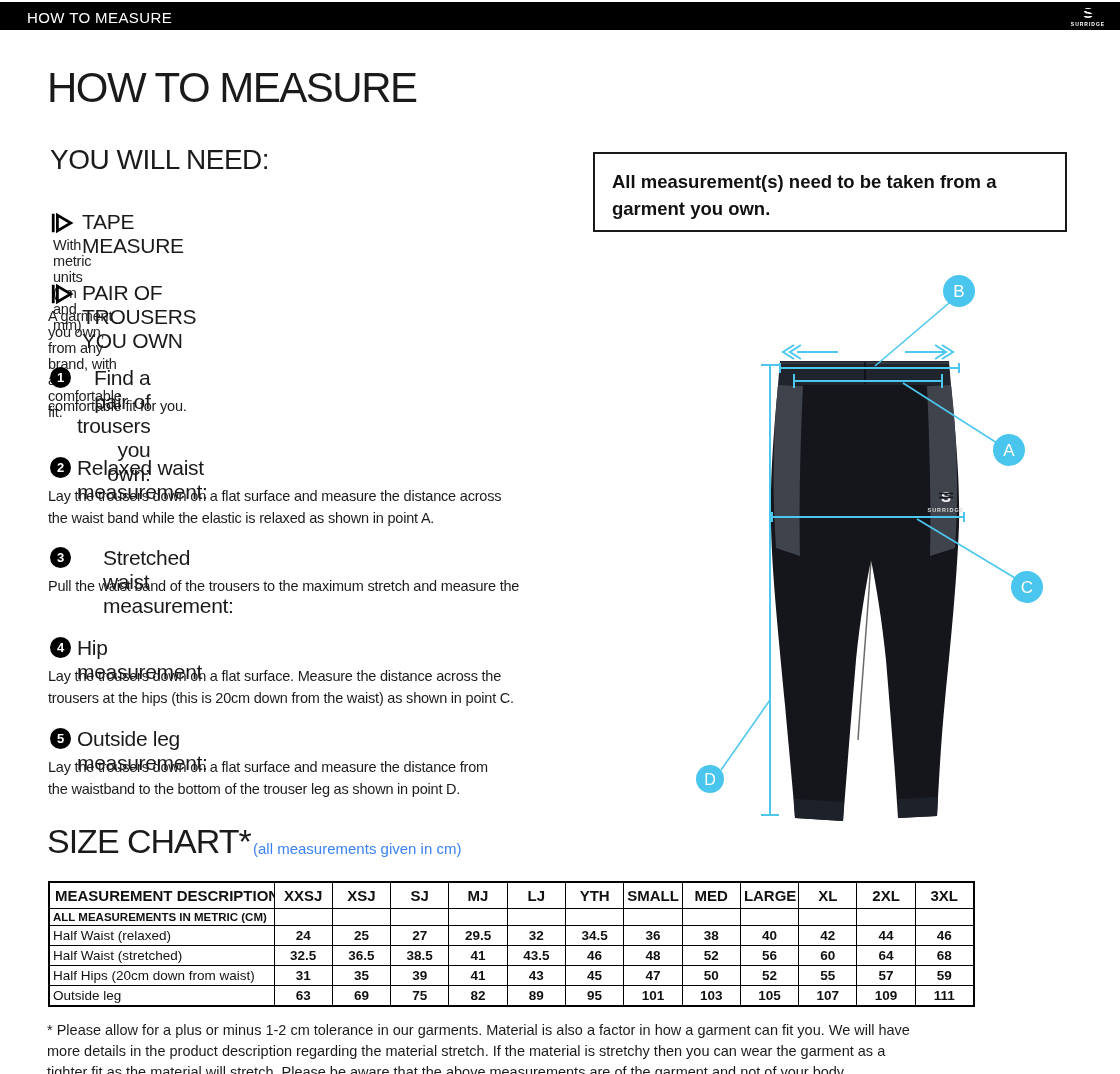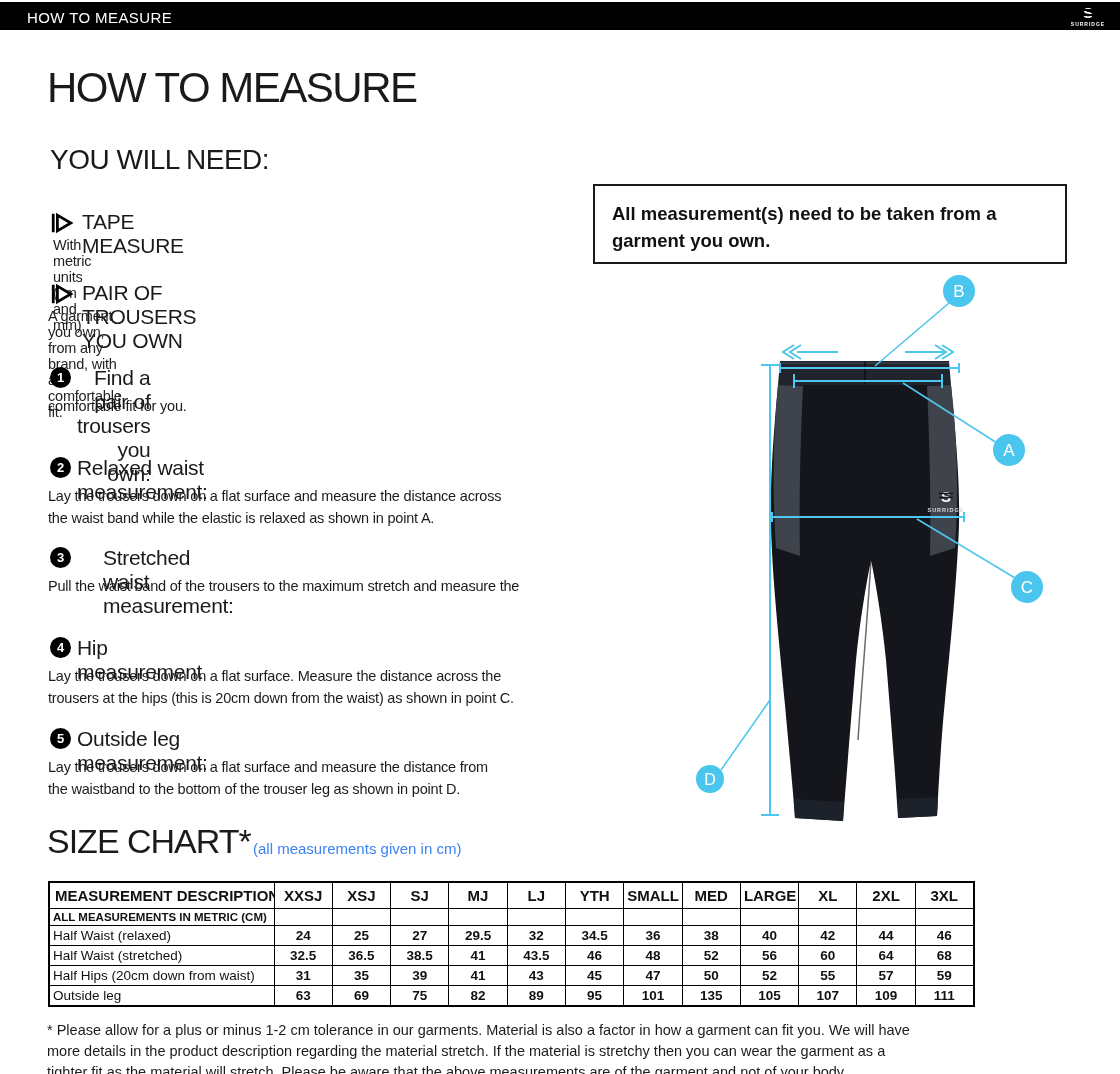--- a/index.html
+++ b/index.html
@@ -29,21 +29,21 @@
   .need-label{font-size:21px;letter-spacing:-.3px;color:#1a1a1a;}
   .need-sub{font-size:14.5px;letter-spacing:-.2px;color:#222;}
 
   
   .step-circle{width:21px;height:21px;background:#000;border-radius:50%;color:#fff;
     font-size:13px;font-weight:700;text-align:center;line-height:21px;}
   .step-heading{font-size:21px;letter-spacing:-.3px;color:#1a1a1a;}
   .step-body{font-size:14.5px;letter-spacing:-.2px;line-height:21.5px;color:#1b1b1b;white-space:nowrap;}
 
   
-  .note-box{left:593px;top:152px;width:470px;height:76px;border:2.5px solid #1a1a1a;background:#fff;margin-top:32px;}
+  .note-box{left:593px;top:152px;width:470px;height:76px;border:2.5px solid #1a1a1a;background:#fff;}
   .note-text{left:17px;top:14px;font-size:18.5px;font-weight:700;line-height:27px;color:#111;white-space:nowrap;}
 
   
   .size-table-wrap{left:48px;top:881px;width:923px;}
   table.size-table{border-collapse:collapse;table-layout:fixed;width:925px;border:2px solid #000;}
   table.size-table td{border:1px solid #000;padding:0 3px;overflow:hidden;white-space:nowrap;vertical-align:middle;}
   td.th{font-weight:700;font-size:15px;text-align:center;height:25px;}
   td.th.desc{text-align:left;padding-left:5px;}
   td.metric{font-weight:700;font-size:11.5px;height:16px;}
   td.lbl{font-size:13.5px;height:19px;}
@@ -287,21 +287,21 @@
     </tr>
     <tr>
       <td class="lbl">Outside leg</td>
       <td class="val">63</td>
       <td class="val">69</td>
       <td class="val">75</td>
       <td class="val">82</td>
       <td class="val">89</td>
       <td class="val">95</td>
       <td class="val">101</td>
-      <td class="val">135</td>
+      <td class="val">103</td>
       <td class="val">105</td>
       <td class="val">107</td>
       <td class="val">109</td>
       <td class="val">111</td>
     </tr>
   </tbody>
     </table>
 </div>
 
 <div class="abs footnote">

